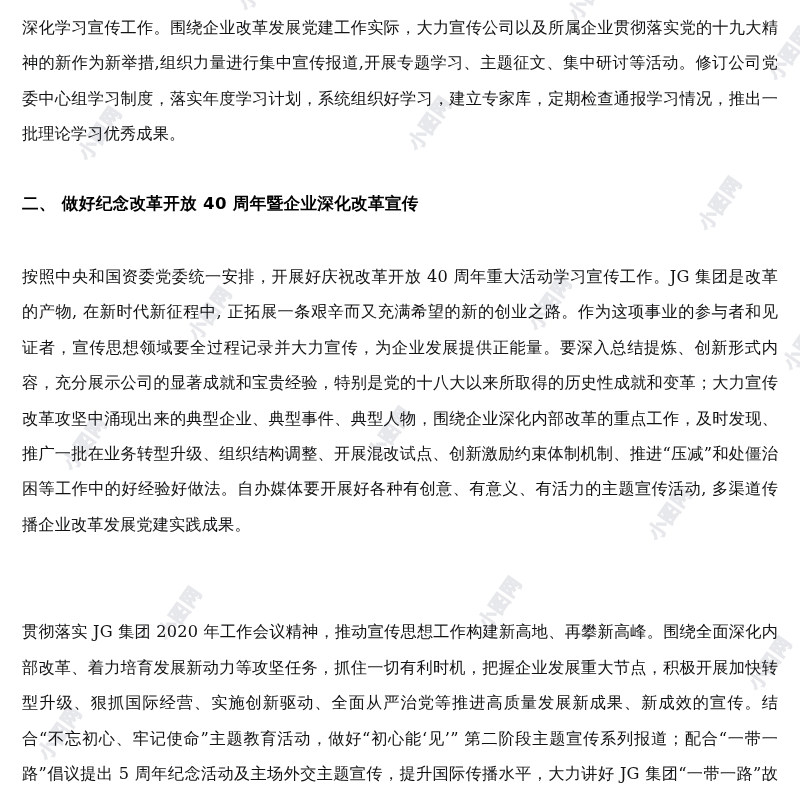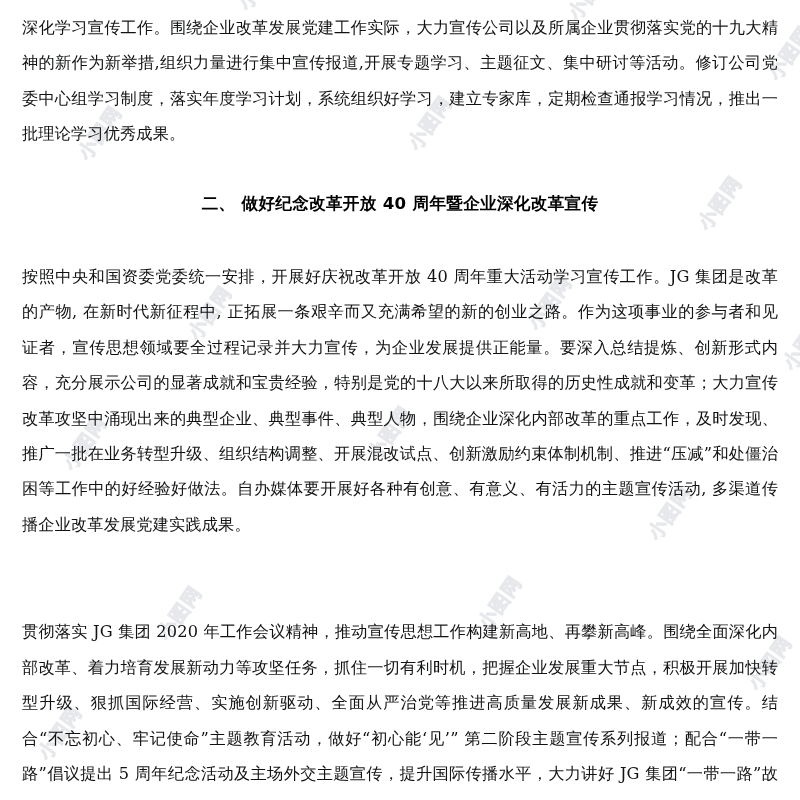--- a/index.html
+++ b/index.html
@@ -60,21 +60,20 @@
 
   .heading {
     font-size: 16.6px;
     line-height: 35.4px;
     font-weight: 700;
     color: #000000;
     margin: 0;
     letter-spacing: 0.3px;
     font-family: "DejaVu Sans", "Liberation Sans", sans-serif;
     white-space: nowrap;
-    text-align: center;
   }
   .gap-md { height: 34px; }
   .gap-lg { height: 38px; }
 
   
   #page-flow {
     height: 790px;
     overflow: hidden;
   }
 </style>

